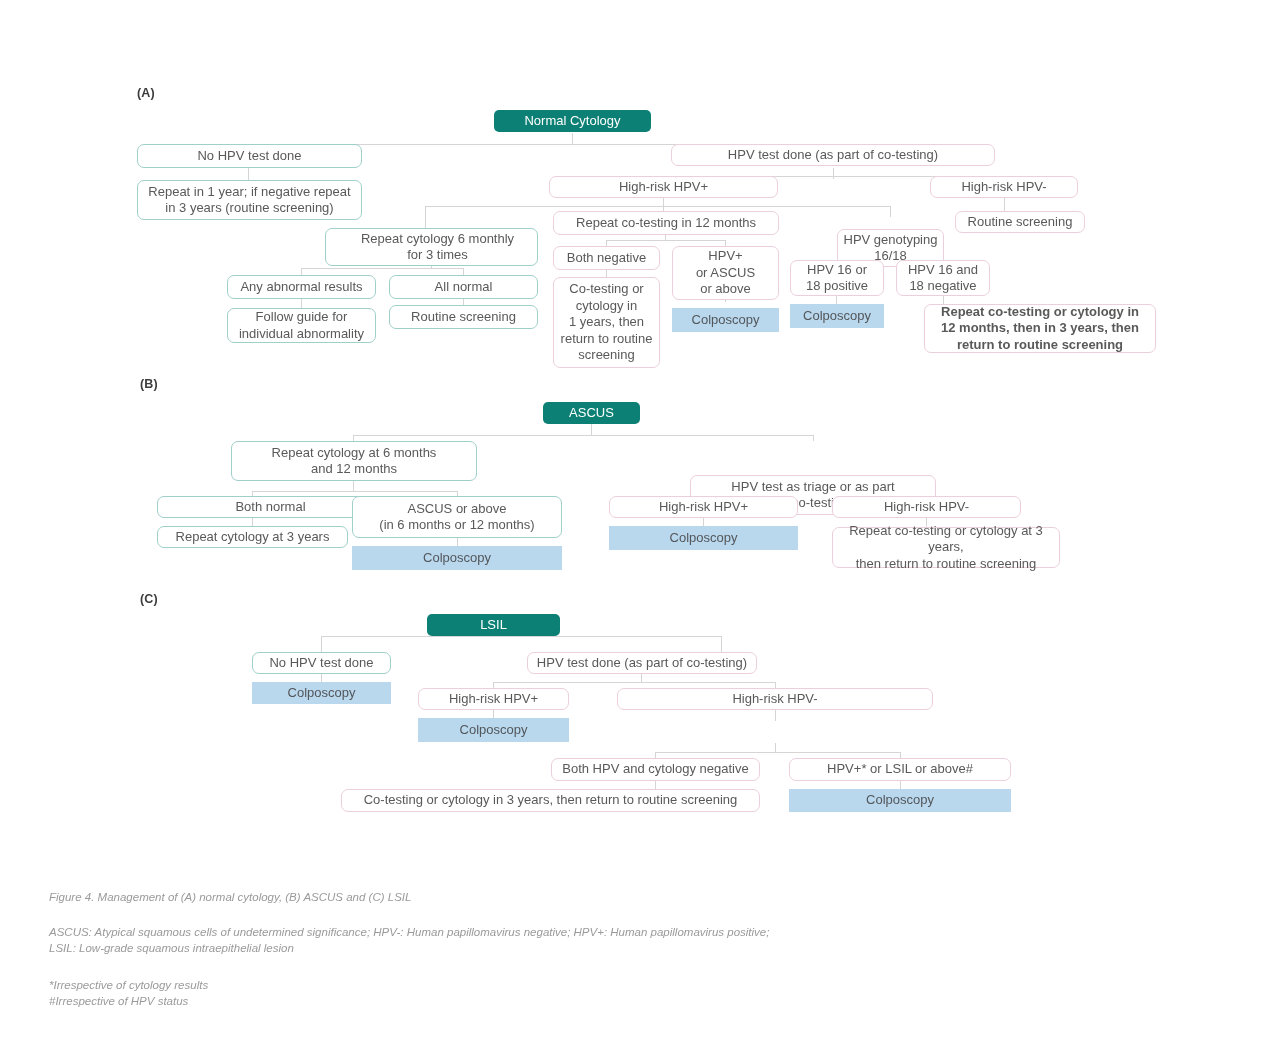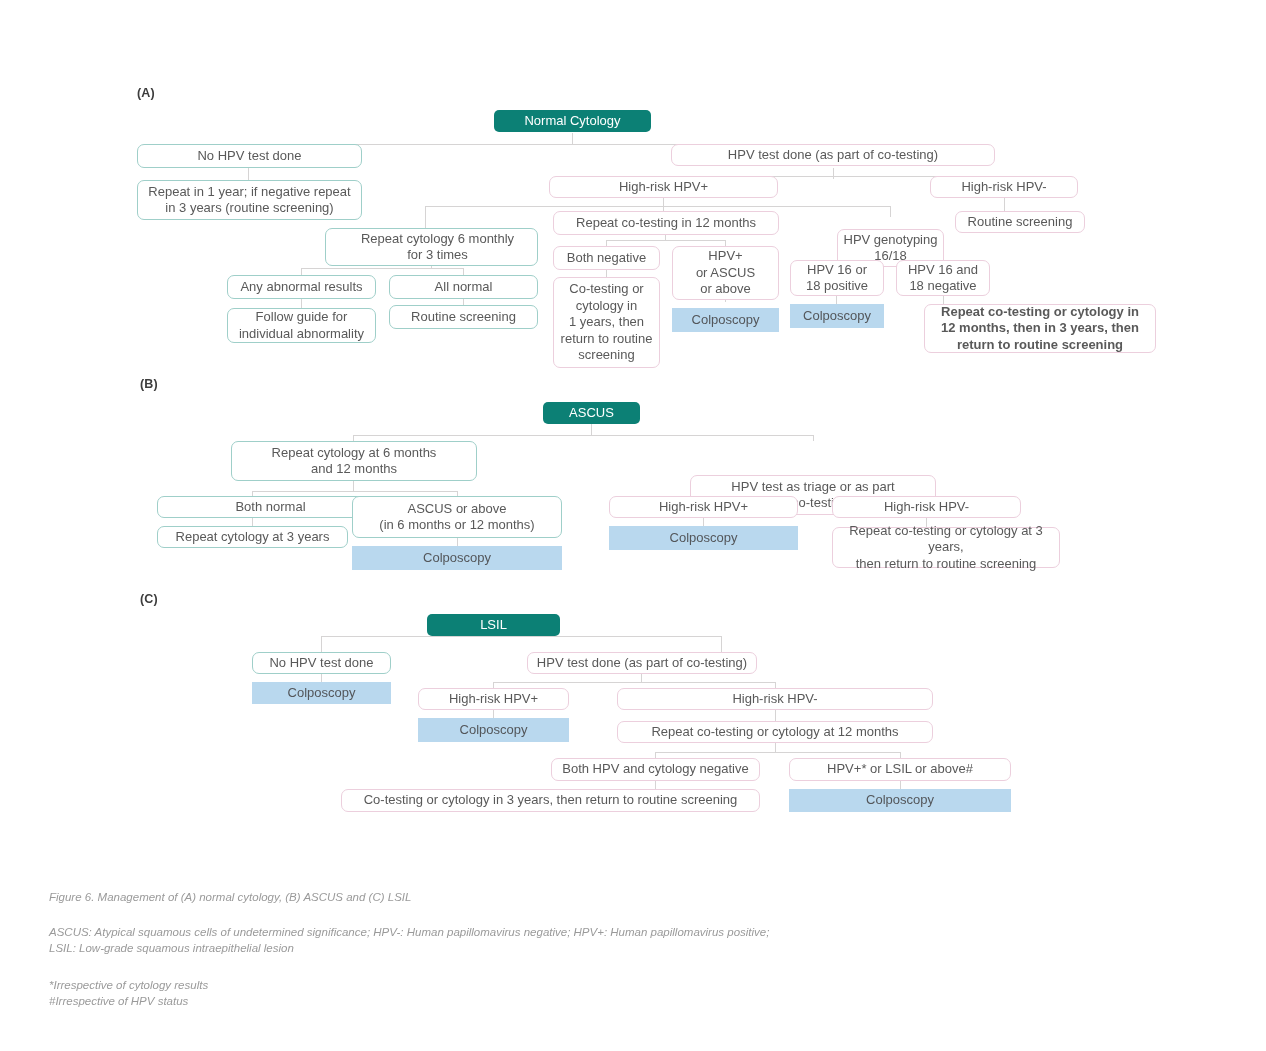--- a/index.html
+++ b/index.html
@@ -256,27 +256,26 @@
 
   <div class="node teal" style="left:252px;top:652px;width:139px;height:22px;">No HPV test done</div>
   <div class="node blue" style="left:252px;top:682px;width:139px;height:22px;">Colposcopy</div>
 
   <div class="node pink" style="left:527px;top:652px;width:230px;height:22px;">HPV test done (as part of co-testing)</div>
 
   <div class="node pink" style="left:418px;top:688px;width:151px;height:22px;">High-risk HPV+</div>
   <div class="node blue" style="left:418px;top:718px;width:151px;height:24px;">Colposcopy</div>
 
   <div class="node pink" style="left:617px;top:688px;width:316px;height:22px;">High-risk HPV-</div>
-  <div class="node pink" style="left:617px;top:721px;width:316px;height:22px;">Repeat co-testing or cytology at 12 months</div>
 
   <div class="node pink" style="left:551px;top:758px;width:209px;height:23px;">Both HPV and cytology negative</div>
   <div class="node pink" style="left:341px;top:789px;width:419px;height:23px;">Co-testing or cytology in 3 years, then return to routine screening</div>
 
   <div class="node pink" style="left:789px;top:758px;width:222px;height:23px;">HPV+* or LSIL or above#</div>
   <div class="node blue" style="left:789px;top:789px;width:222px;height:23px;">Colposcopy</div>
 
-  <div class="cap" style="left:49px;top:889px;width:1050px;">Figure 6. Management of (A) normal cytology, (B) ASCUS and (C) LSIL</div>
+  <div class="cap" style="left:49px;top:889px;width:1050px;">Figure 4. Management of (A) normal cytology, (B) ASCUS and (C) LSIL</div>
   <div class="cap" style="left:49px;top:977px;width:600px;">*Irrespective of cytology results</div>
   <div class="cap" style="left:49px;top:924px;width:1080px;">ASCUS: Atypical squamous cells of undetermined significance; HPV-: Human papillomavirus negative; HPV+: Human papillomavirus positive;
 LSIL: Low-grade squamous intraepithelial lesion</div>
   <div class="cap" style="left:49px;top:993px;width:600px;">#Irrespective of HPV status</div>
 
 </div>
 
 </body></html>

